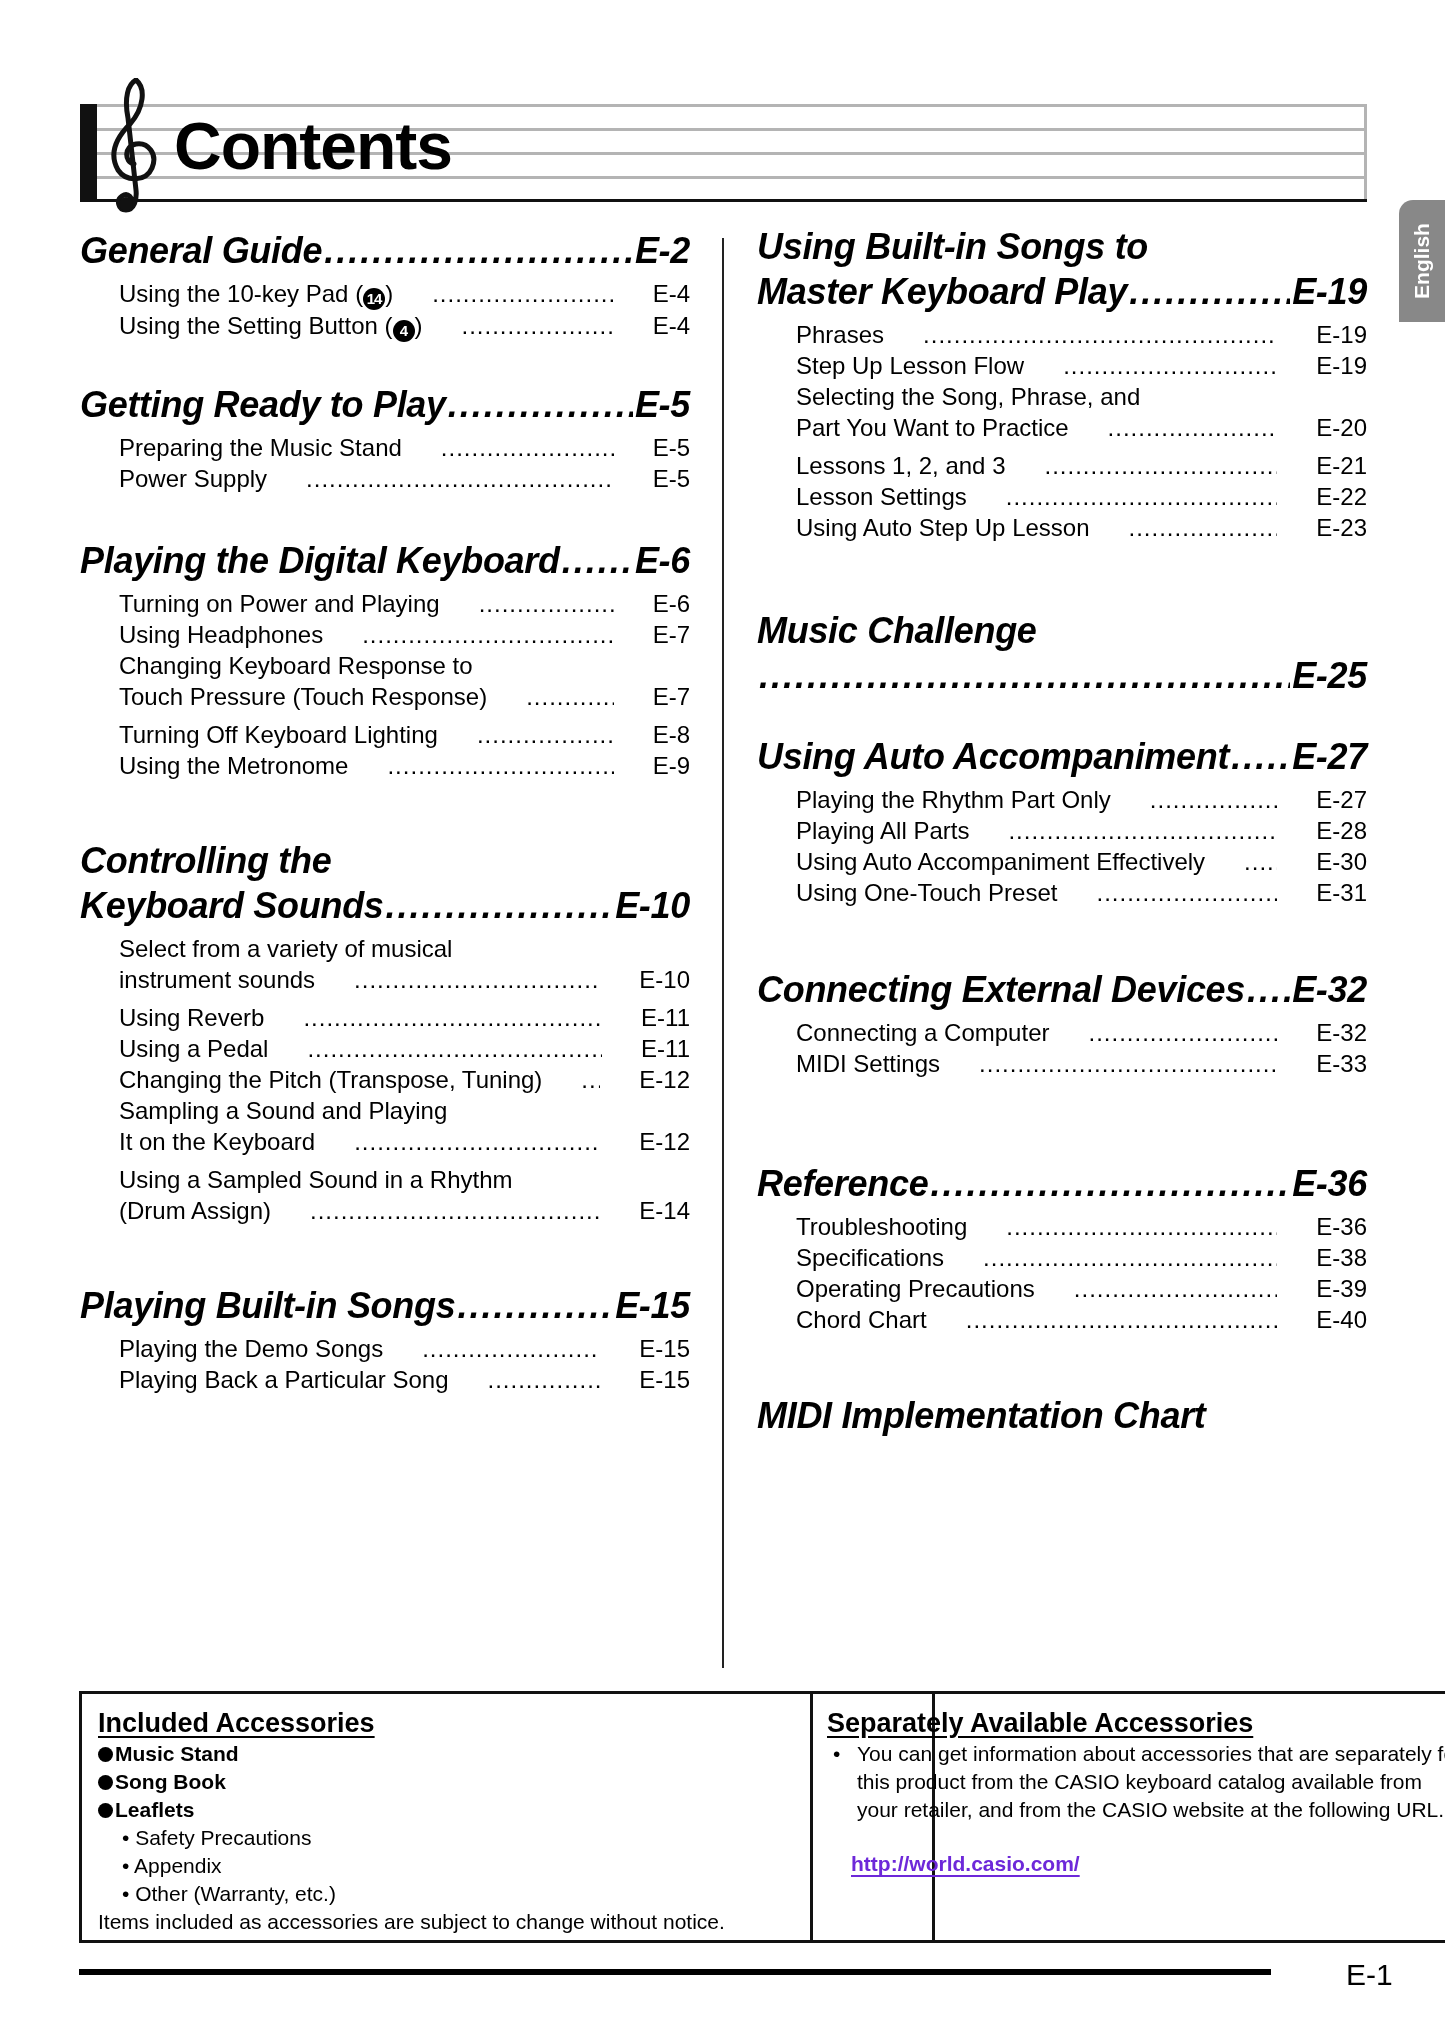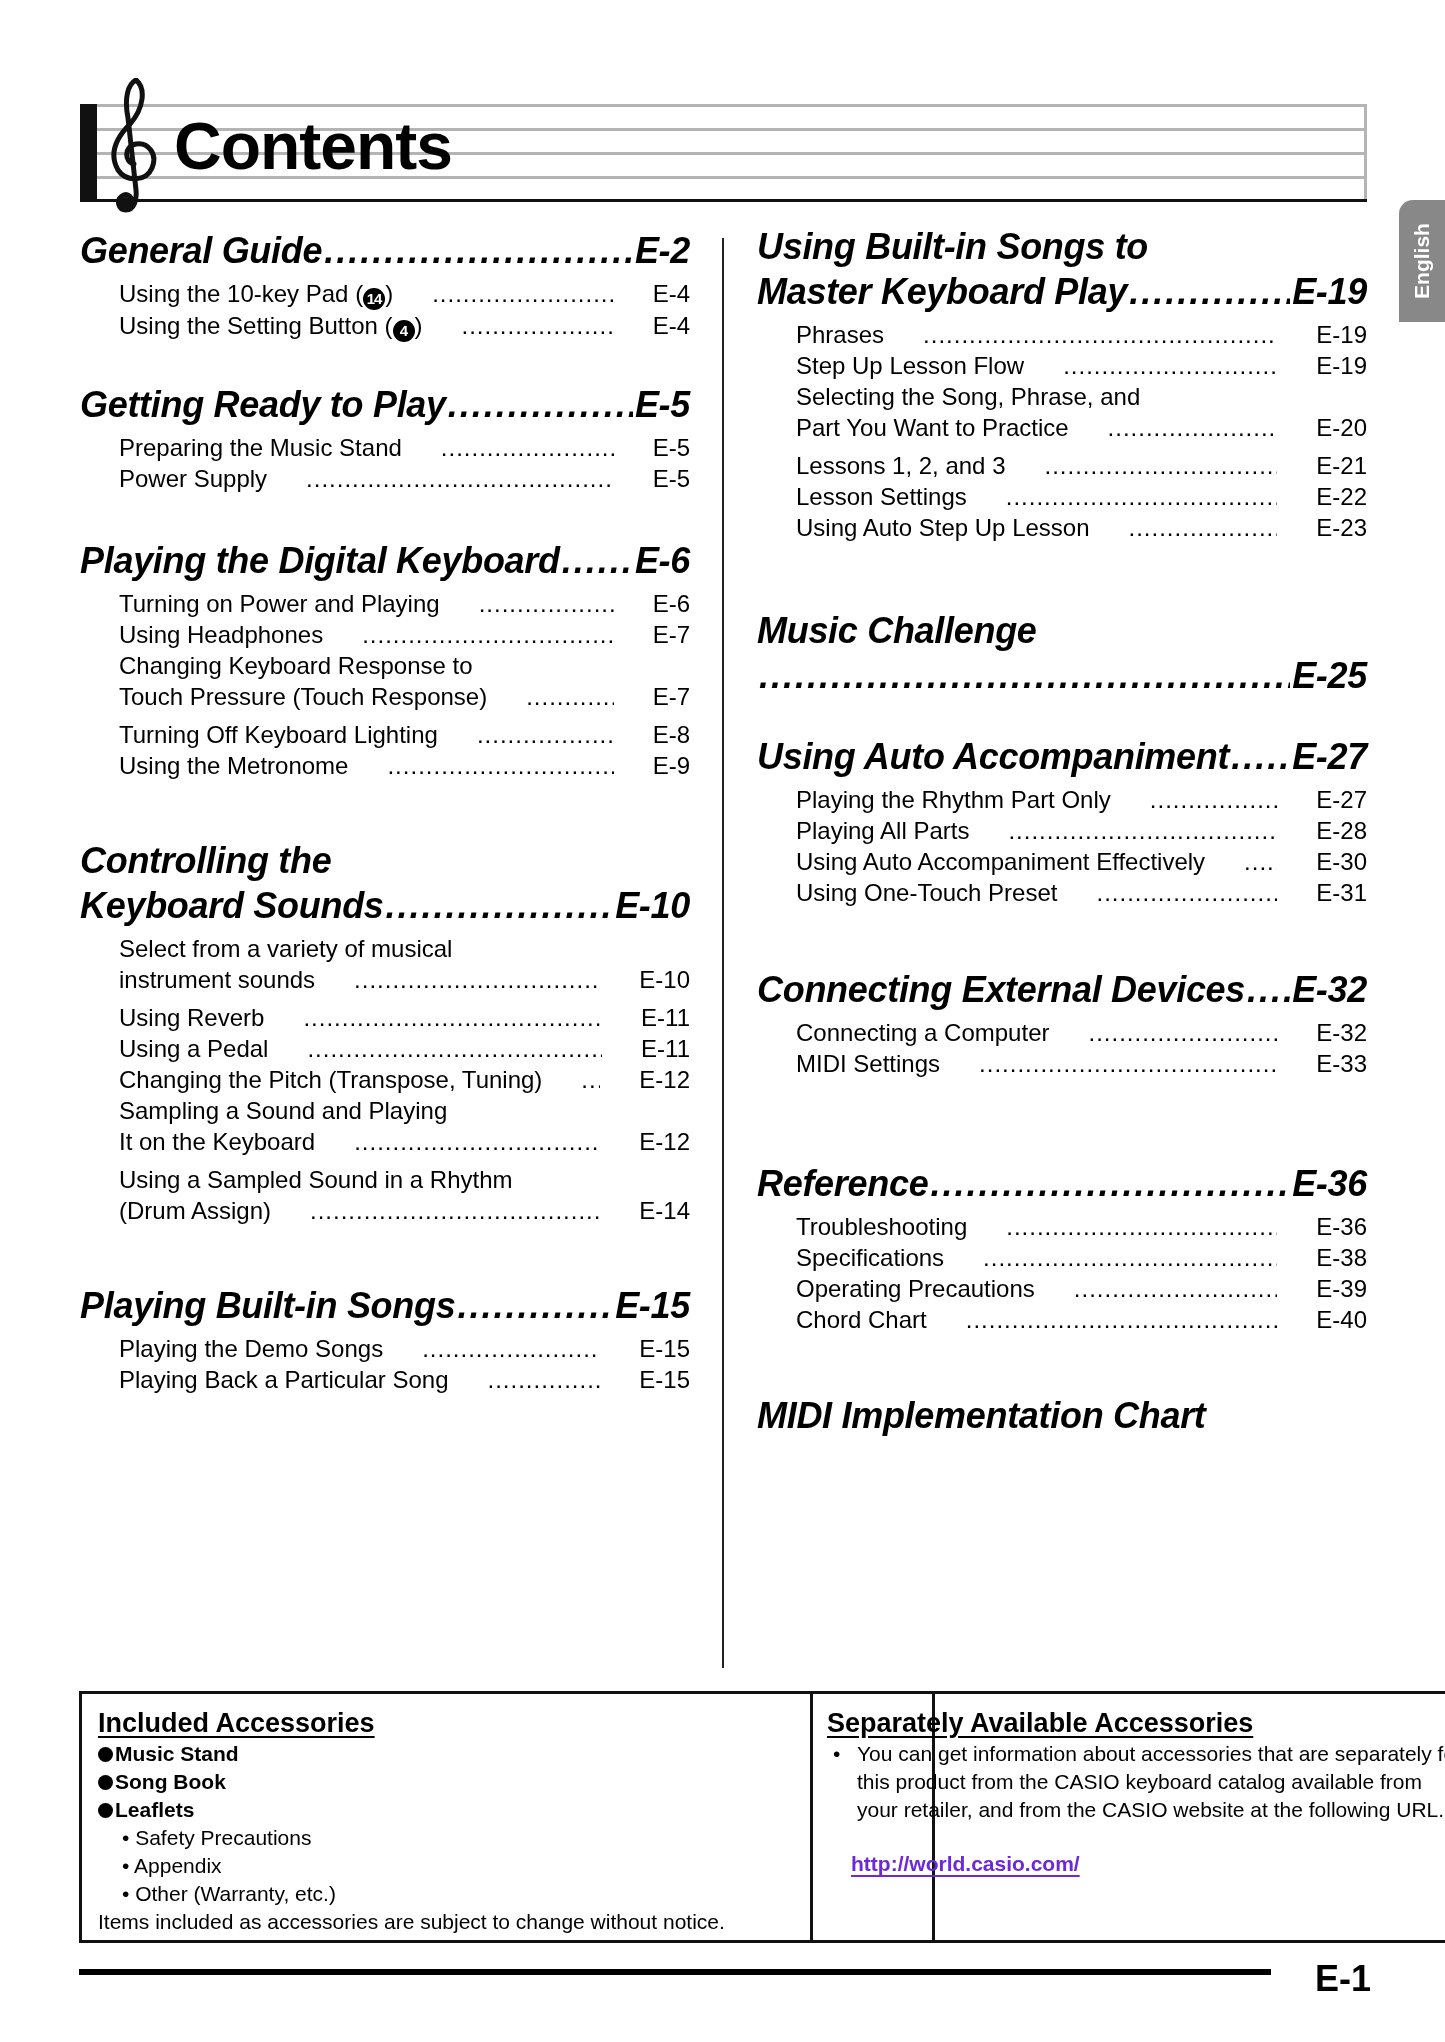--- a/index.html
+++ b/index.html
@@ -58,21 +58,21 @@
   .acc-b { font-size:21px; font-weight:bold; line-height:28px; }
   .acc-b .dot { display:inline-block; width:15px; height:15px; border-radius:50%; background:#000; margin-right:2px; vertical-align:-1px; }
   .acc-s { font-size:21px; line-height:28px; padding-left:24px; }
   .acc-note { font-size:21px; line-height:28px; }
   .sep-body { font-size:21px; line-height:28px; display:flex; }
   .sep-body .bul { width:24px; padding-left:6px; flex:0 0 auto; }
   .url { display:inline-block; margin-top:28px; margin-left:24px; font-size:21px; font-weight:bold;
          text-decoration:underline; text-underline-offset:4px; color:#6d28d9; }
 
   .foot-rule { position:absolute; left:79px; top:1969px; width:1192px; height:6px; background:#000; }
-  .page-num { position:absolute; left:1315px; top:1958px; font-size:36px; font-weight:bold; }
+  .page-num { position:absolute; left:1346px; top:1958px; font-size:30px; font-weight:normal; }
 </style>
 </head>
 <body>
 
 <div class="staff">
   <div class="bar"></div>
   <div class="line" style="top:0"></div>
   <div class="line" style="top:24px"></div>
   <div class="line" style="top:48px"></div>
   <div class="line" style="top:72px"></div>

